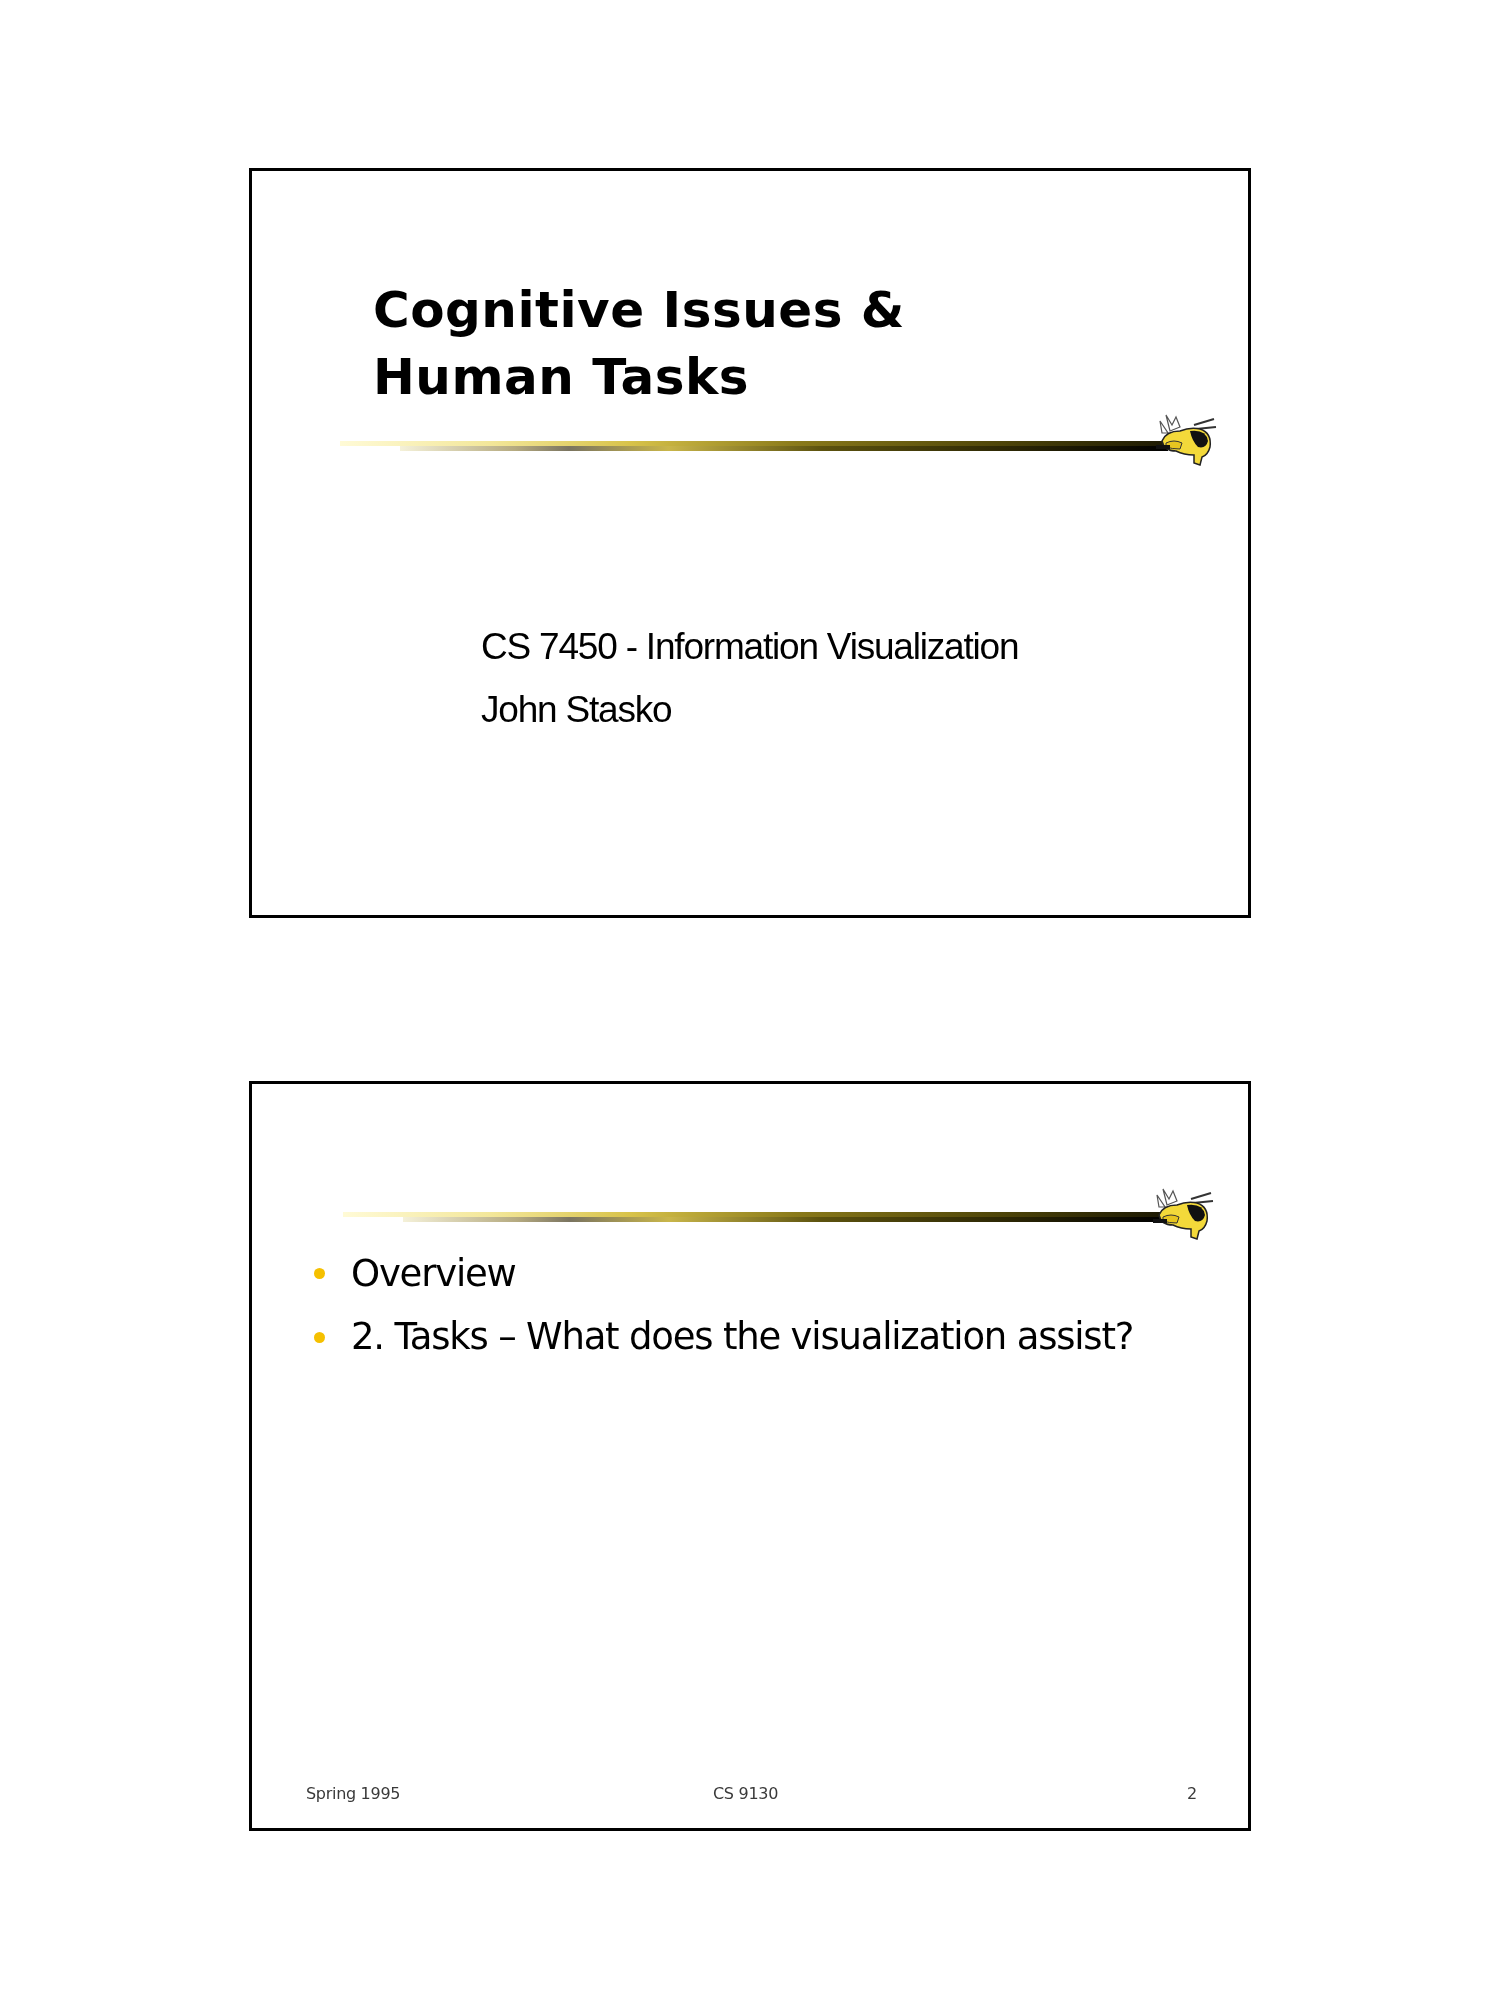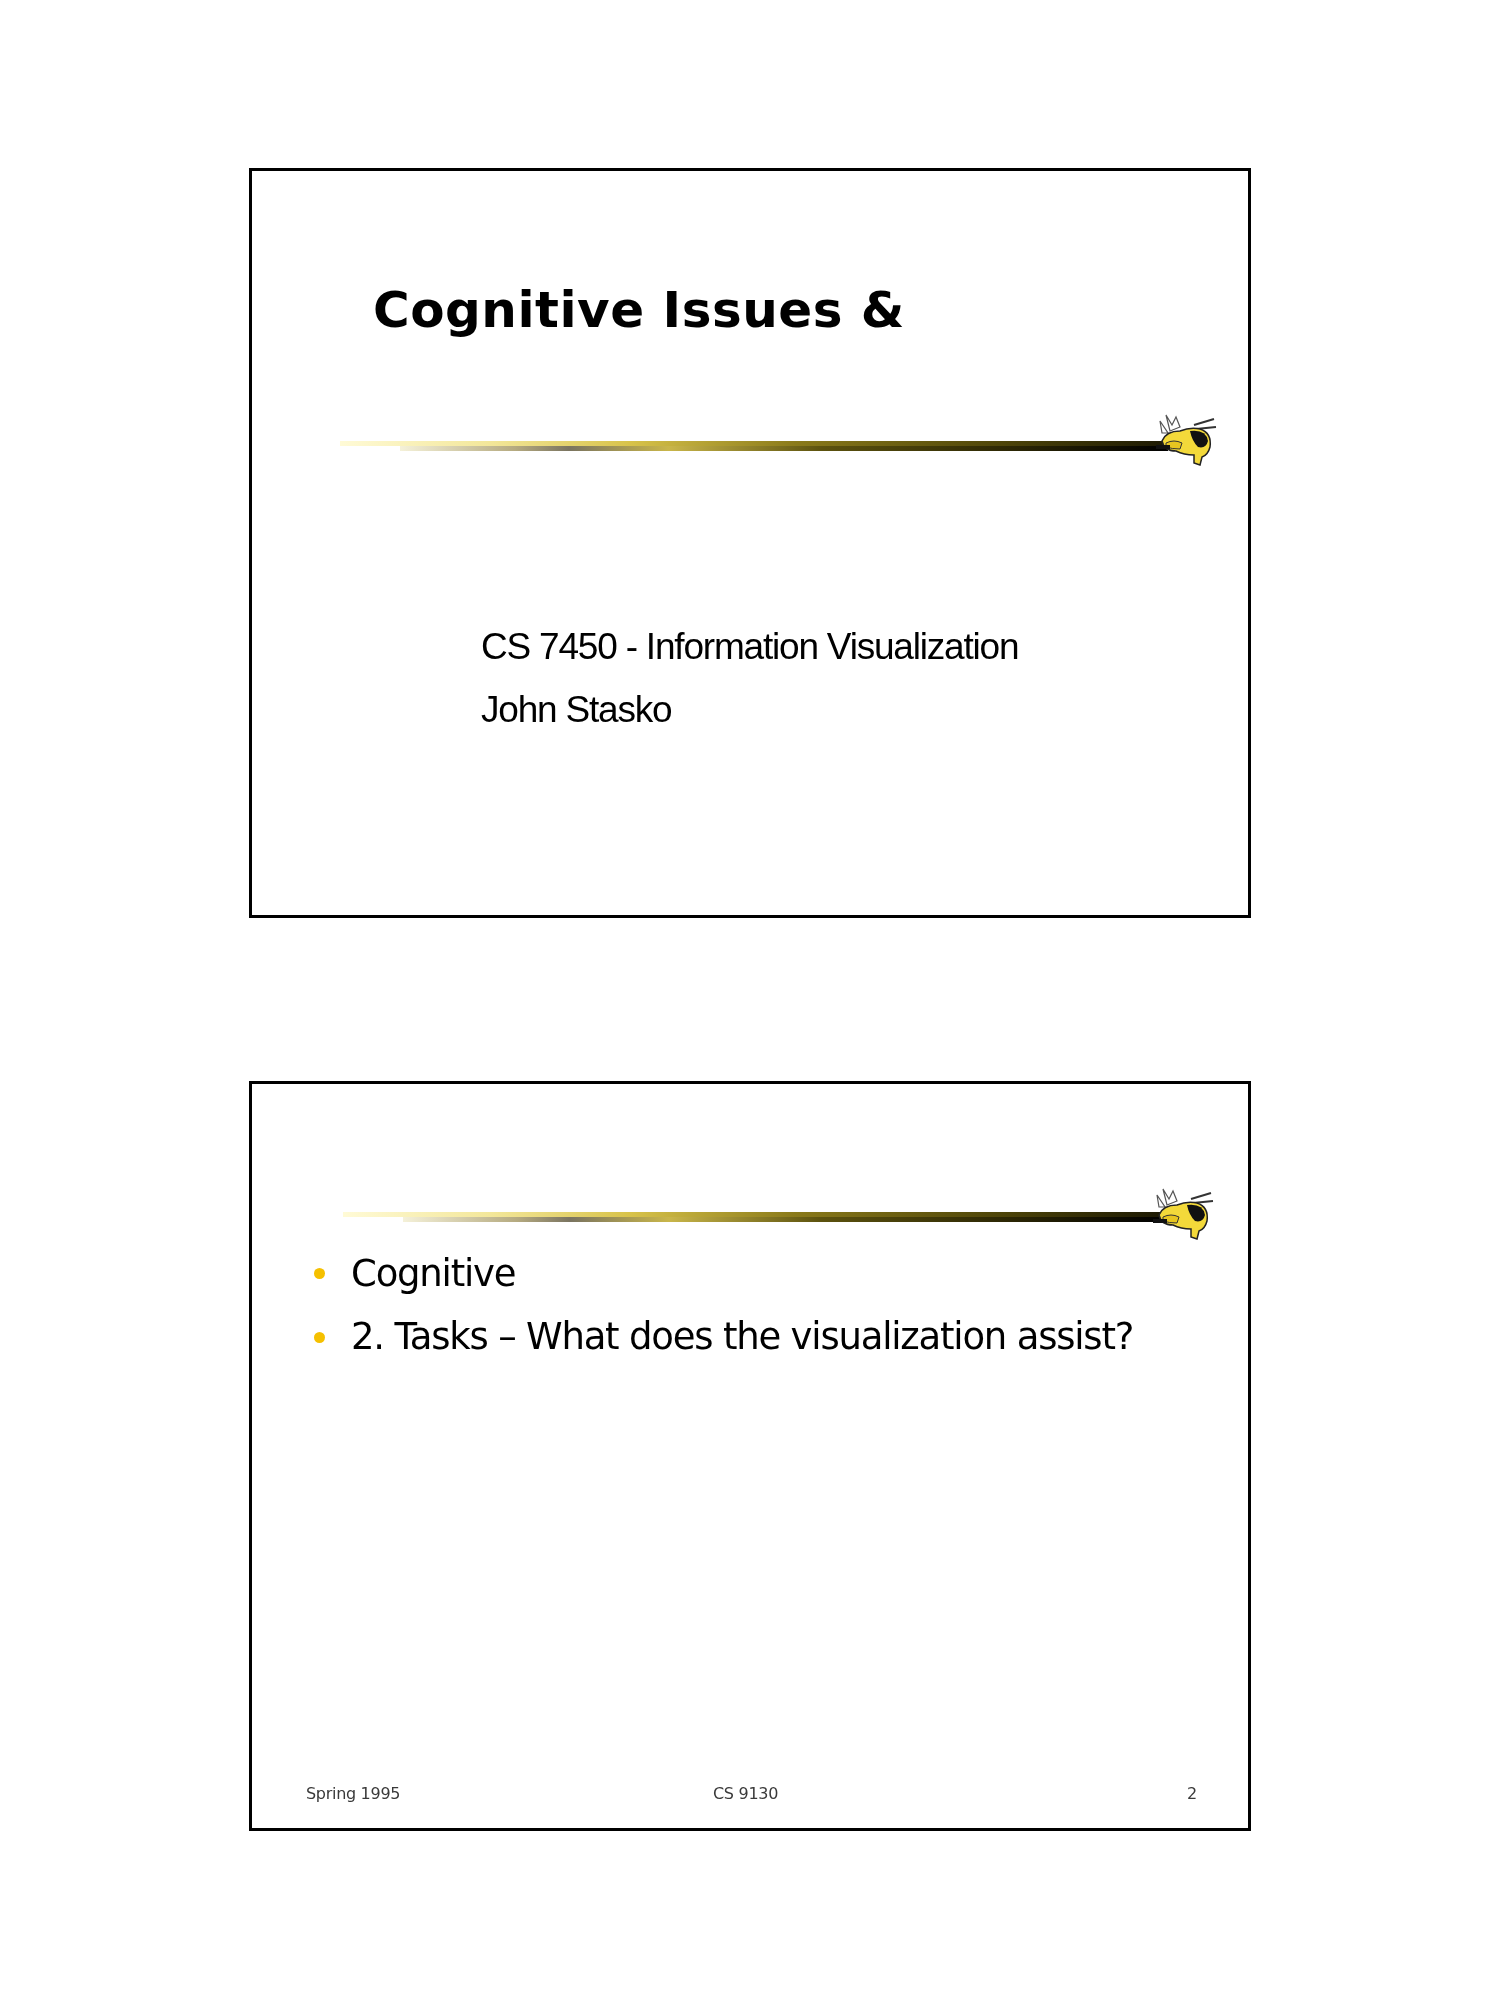--- a/index.html
+++ b/index.html
@@ -62,20 +62,21 @@
   .footer-left { left: 54px; }
   .footer-center { left: 461px; }
   .footer-right { left: 935px; }
 </style>
 </head>
 <body>
 
 <div class="slide" id="slide-1">
   <h1 class="title-big">
     <span>Cognitive Issues &amp;</span><br>
+    <span>Human Tasks</span>
   </h1>
 
   <div class="rule">
     <div class="bar-top"></div>
     <div class="bar-bot"></div>
   </div>
 
   <svg class="bee" viewBox="0 0 62 56">
 
     <path d="M10 4 L16 14 L20 6 L24 16 L14 20 Z" fill="#fff" stroke="#555" stroke-width="1.2"></path>
@@ -111,21 +112,21 @@
     <path d="M40 18 L60 16" stroke="#333" stroke-width="2"></path>
     <path d="M6 30 Q10 20 24 20 Q34 16 44 18 Q56 22 54 36 Q52 44 46 46 L44 54 L38 52 L38 44 Q28 44 20 40 Q8 40 6 30 Z" fill="#F3D93A" stroke="#222" stroke-width="1.5"></path>
     <path d="M34 20 Q50 18 52 30 Q50 38 42 36 Q36 30 34 20 Z" fill="#111"></path>
     <path d="M10 32 Q18 28 26 32 L24 38 Q16 38 10 36 Z" fill="#E7C520" stroke="#333" stroke-width="1"></path>
     <path d="M0 34 L14 34 L14 38 L0 38 Z" fill="#111"></path>
   </svg>
 
   <ul class="bullets">
     <li>
       <span class="dot" style="background:#F5C000"></span>
-      <span class="txt">Cognitive</span>
+      <span class="txt">Overview</span>
     </li>
     <li class="wrap">
       <span class="dot" style="background:#F5C000"></span>
       <span class="txt">2. Tasks – What does the visualization assist?</span>
     </li>
   </ul>
 
   <div class="footer footer-left">Spring 1995</div>
   <div class="footer footer-center">CS 9130</div>
   <div class="footer footer-right">2</div>

